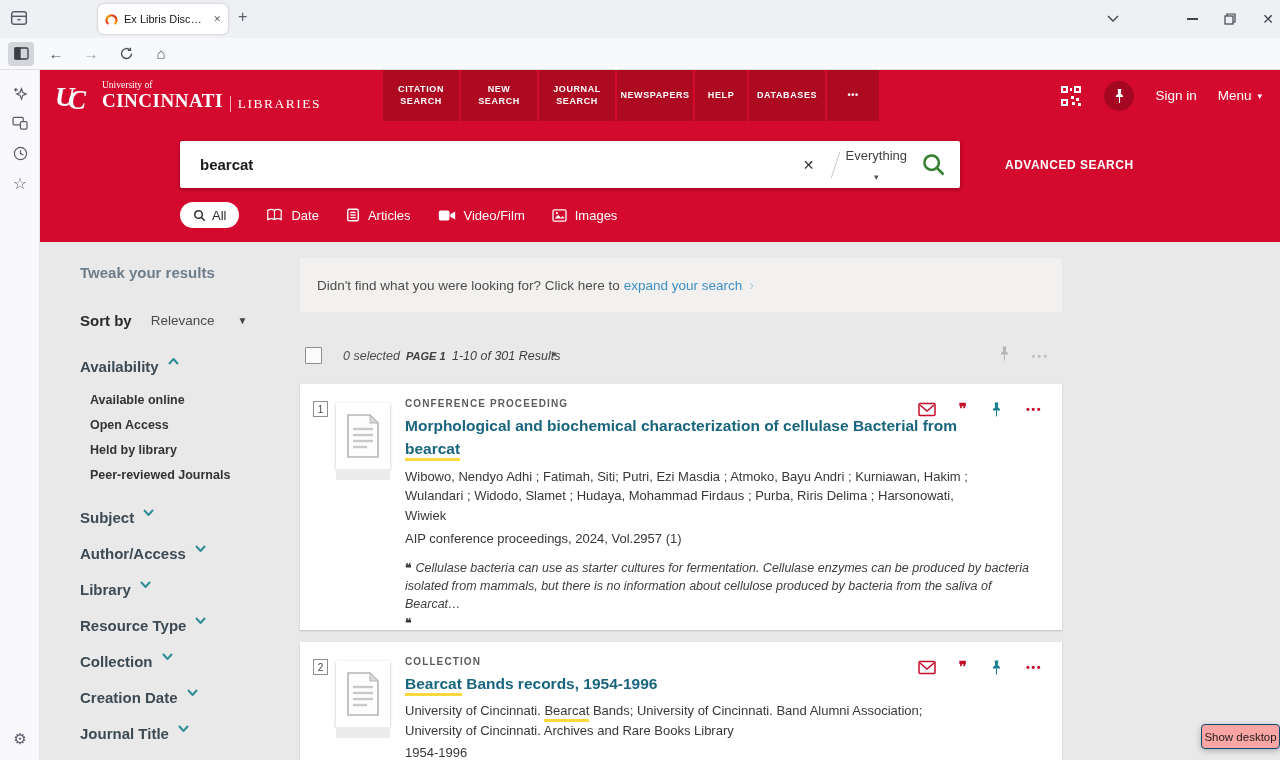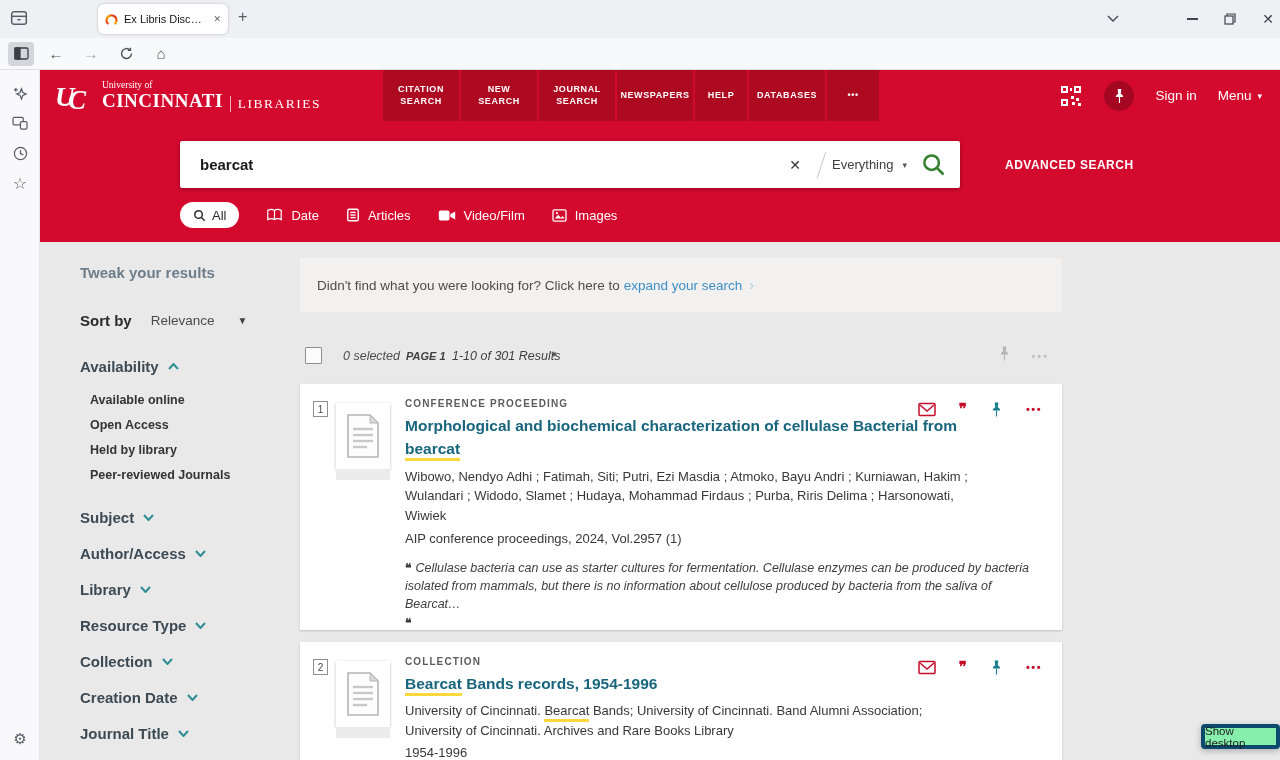--- a/index.html
+++ b/index.html
@@ -61,38 +61,38 @@
   .pin-circle{width:30px;height:30px;border-radius:50%;background:rgba(0,0,0,.22);display:flex;align-items:center;justify-content:center;}
   .signin,.menu{font-size:13.5px;}
   .menu{display:flex;align-items:center;gap:6px;}
   .caret-w{font-size:9px;}
 
   .searchbox{position:absolute;left:140px;top:71px;width:780px;height:47px;background:#fff;border-radius:2px;
              box-shadow:0 1px 4px rgba(0,0,0,.3);display:flex;align-items:center;}
   .query{flex:1;font-size:15px;font-weight:700;color:#1a1a1a;padding-left:20px;}
   .clear-x{font-size:14px;color:#333;padding:0 10px;}
   .slash{width:1px;height:28px;background:#c9c9c9;transform:rotate(18deg);margin:0 10px;}
-  .scope{display:flex;align-items:center;gap:9px;font-size:13px;color:#3f3f3f;margin-right:14px;}
+  .scope{display:flex;align-items:center;gap:9px;font-size:13px;color:#3f3f3f;margin-right:14px;flex-direction:column;}
   .scope .caret{font-size:9px;color:#555;}
   .mag-btn{margin-right:14px;}
   .adv{position:absolute;left:965px;top:88px;font-size:12px;font-weight:700;letter-spacing:.5px;}
 
   .pills{position:absolute;left:140px;top:132px;display:flex;align-items:center;gap:27px;}
   .pill-all{background:#ffffff;border-radius:14px;height:26px;display:flex;align-items:center;gap:6px;padding:0 13px;
             color:#2b2b2b;font-size:13px;}
   .pill{display:flex;align-items:center;gap:8px;font-size:13px;color:#fff;}
 
   
   .facet-col{position:absolute;left:80px;top:264px;width:215px;}
   .facet-title{font-size:15px;color:#6e7d8a;font-weight:700;}
   .sort-row{margin-top:31px;display:flex;align-items:center;}
   .sort-label{font-size:15px;font-weight:700;color:#2b2b2b;}
   .sort-value{font-size:13.5px;color:#4a4a4a;margin-left:19px;}
   .sort-caret{font-size:10px;color:#444;margin-left:23px;}
-  .avail-head,.facet-row{display:flex;align-items:center;font-size:15px;font-weight:700;color:#3c4a54;}
+  .avail-head,.facet-row{display:flex;font-size:15px;font-weight:700;color:#3c4a54;}
   .avail-head{margin-top:29px;cursor:pointer;}
   .avail-head svg,.facet-row svg{margin-left:9px;}
   .avail-items{margin:13px 0 0 10px;}
   .avail-item{font-size:12.5px;font-weight:700;color:#333;line-height:25px;cursor:pointer;}
   .facet-list{margin-top:21px;}
   .facet-row{margin-bottom:19px;cursor:pointer;}
 
   
   .notice{position:absolute;left:300px;top:258px;width:762px;height:54px;background:#f2f1ef;
           display:flex;align-items:center;padding-left:17px;font-size:13.5px;color:#4c4c4c;}
@@ -130,22 +130,22 @@
   .badges{margin-top:13px;display:flex;align-items:center;gap:25px;}
   .badge{display:flex;align-items:center;gap:7px;font-size:10.5px;font-weight:700;color:#2f2f2f;letter-spacing:.6px;}
   .linkrow{margin-top:12px;display:flex;align-items:center;gap:7px;}
   .linkrow.second{margin-top:17px;}
   .g-link{font-size:13px;font-weight:700;color:var(--green);cursor:pointer;}
   .chev{color:var(--chev);font-size:14px;}
   .actions{position:absolute;top:16px;right:20px;display:flex;align-items:center;gap:23px;}
   .act-quote{color:#c40b2a;font-size:15px;font-weight:700;cursor:pointer;}
   .act-dots{color:#c40b2a;font-size:11px;font-weight:700;letter-spacing:1.5px;cursor:pointer;}
 
-  .desk-tip{position:absolute;left:1201px;top:724px;width:79px;height:25px;background:#86efac;
-            border:4px solid #0c4a6e;border-radius:4px;box-shadow:0 2px 6px rgba(0,0,0,.25);
+  .desk-tip{position:absolute;left:1201px;top:724px;width:79px;height:25px;background:#fca5a5;
+            border:1px solid #0c4a6e;border-radius:4px;box-shadow:0 2px 6px rgba(0,0,0,.25);
             display:flex;align-items:center;justify-content:center;font-size:11.5px;color:#1c1c1c;}
 </style>
 </head>
 <body>
 
 <div class="titlebar">
   <span class="ffview">
     <svg width="18" height="18" viewBox="0 0 16 16" fill="none" stroke="currentColor" stroke-width="1.3">
       <rect x="1.5" y="2.5" width="13" height="11" rx="2"></rect>
         <line x1="1.5" y1="6.5" x2="14.5" y2="6.5"></line>

